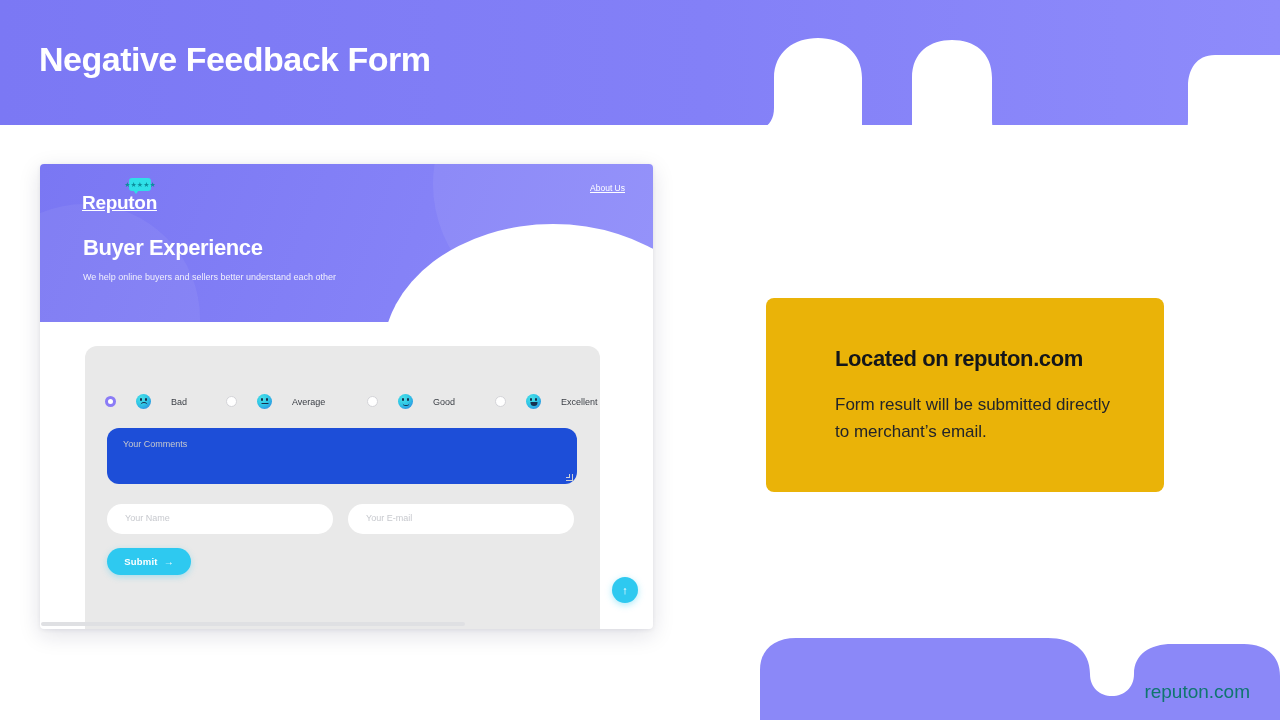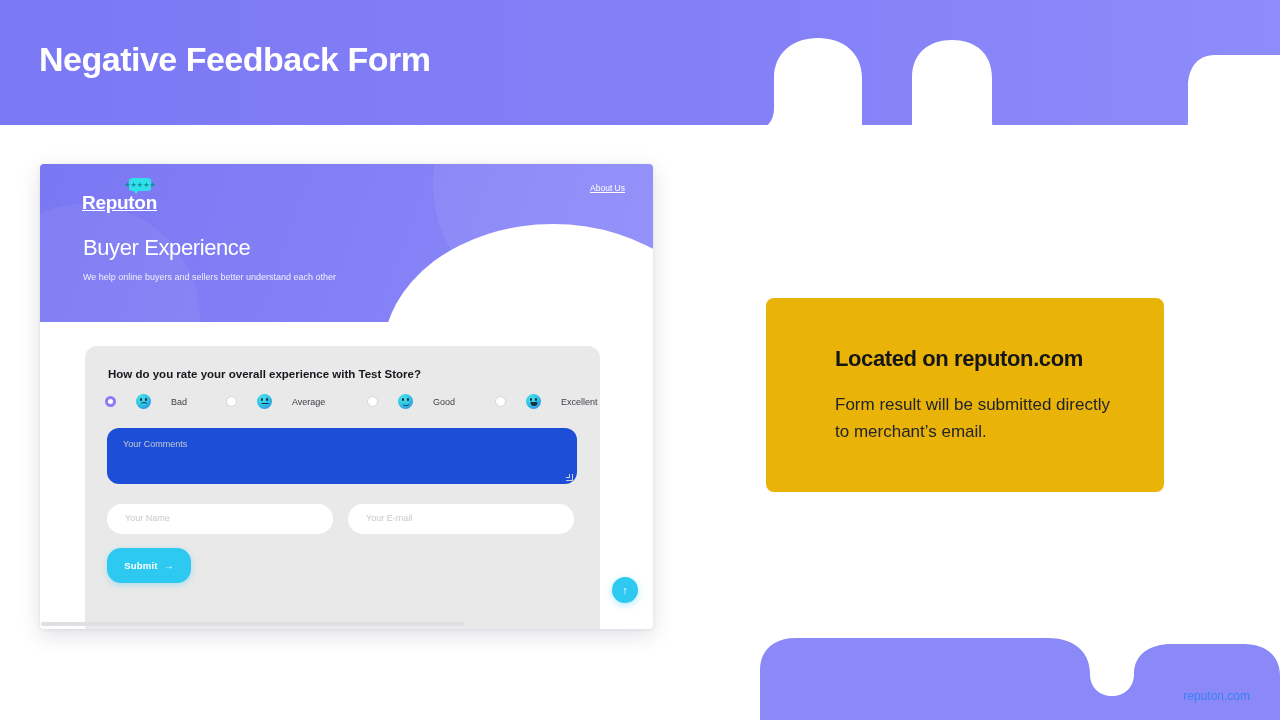--- a/index.html
+++ b/index.html
@@ -66,21 +66,21 @@
     font-size: 19px; font-weight: bold; color: #ffffff; letter-spacing: -0.3px;
     margin-top: 12px;
     text-decoration: underline;
   }
   .about-us {
     position: absolute; right: 28px; top: 19px;
     font-size: 8.5px; color: #ffffff; text-decoration: underline;
   }
   .banner-h1 {
     position: absolute; left: 43px; top: 71px;
-    font-size: 22px; font-weight: normal; color: #ffffff; letter-spacing: -0.4px;
+    font-size: 22px; font-weight: bold; color: #ffffff; letter-spacing: -0.4px;
   }
   .banner-sub {
     position: absolute; left: 43px; top: 108px;
     font-size: 9px; color: #f0effd;
   }
 
   
   .form-panel {
     position: absolute; left: 45px; top: 182px; width: 515px; height: 432px;
     background: #e9e9e9; border-radius: 12px;
@@ -136,21 +136,21 @@
   }
   .in-name, .in-mail {
     position: absolute; top: 158px; height: 30px;
     background: #ffffff; border-radius: 16px;
   }
   .in-name { left: 22px; width: 226px; }
   .in-mail { left: 263px; width: 226px; }
   .in-ph { position: absolute; left: 18px; top: 9px; font-size: 9px; color: #c7c9ce; }
 
   .submit-btn {
-    position: absolute; left: 22px; top: 202px; width: 84px; height: 35px;
+    position: absolute; left: 22px; top: 202px; width: 84px; height: 27px;
     background: #2ec9f0; border-radius: 14px; border: none; cursor: pointer;
     display: flex; align-items: center; justify-content: center; gap: 6px;
     box-shadow: 0 2px 6px rgba(46,201,240,0.35);
   }
   .submit-label { font-size: 9.5px; font-weight: bold; color: #ffffff; letter-spacing: 0.2px; }
   .submit-arrow { font-size: 10px; color: #ffffff; line-height: 1; }
 
   .scroll-top {
     position: absolute; left: 572px; top: 413px; width: 26px; height: 26px;
     border-radius: 50%; background: #2ec9f0; cursor: pointer;
@@ -179,21 +179,21 @@
   .info-body {
     position: absolute; left: 69px; top: 93px; width: 290px;
     font-size: 17px; line-height: 27px; color: #22242a;
   }
 
   
   .footer-blobs { position: absolute; left: 760px; top: 628px; width: 520px; height: 92px; }
   .footer-blobs svg { display: block; }
   .footer-url {
     position: absolute; right: 30px; bottom: 17px;
-    font-size: 12px; color: #3b82f6; margin-top: 17px;
+    font-size: 19px; color: #0f766e; margin-top: 17px;
   }
 </style>
 </head>
 <body>
 
 <div class="stage">
 
   <div class="header">
     <div class="header-title">Negative Feedback Form</div>
   </div>
@@ -226,21 +226,20 @@
       <a class="about-us" href="#">About Us</a>
 
       <div class="banner-white-blob"></div>
 
       <div class="banner-h1">Buyer Experience</div>
       <div class="banner-sub">We help online buyers and sellers better understand each other</div>
     </div>
 
     <div class="form-panel">
 
-      <div class="form-q">How do you rate your overall experience with Test Store?</div>
 
       <div class="rate-row">
         <div class="rate-opt" style="left:0px;">
           <span class="radio on"></span>
           <span class="emoji sad">
             <i class="eye l"></i>
               <i class="eye r"></i>
               <i class="mouth"></i>
           </span>
           <span class="rate-label">Bad</span>

